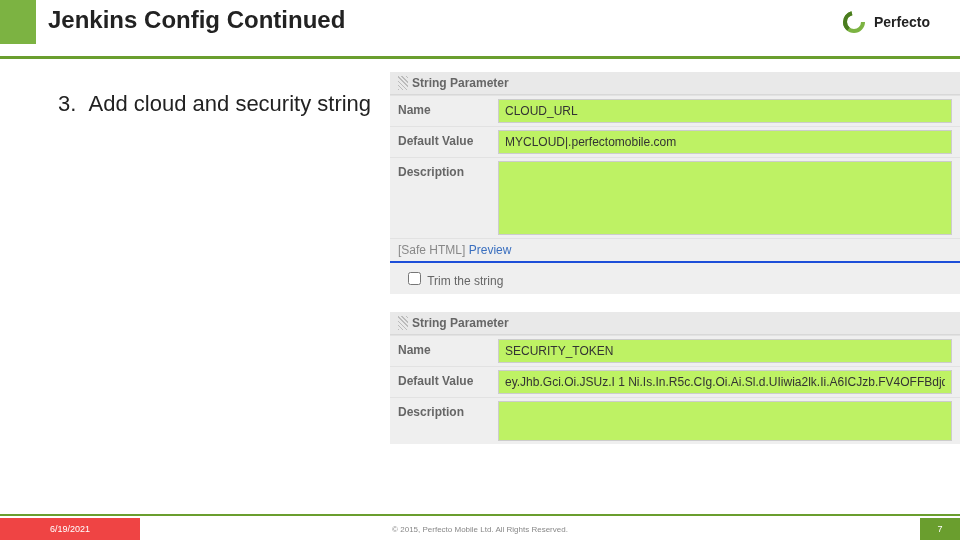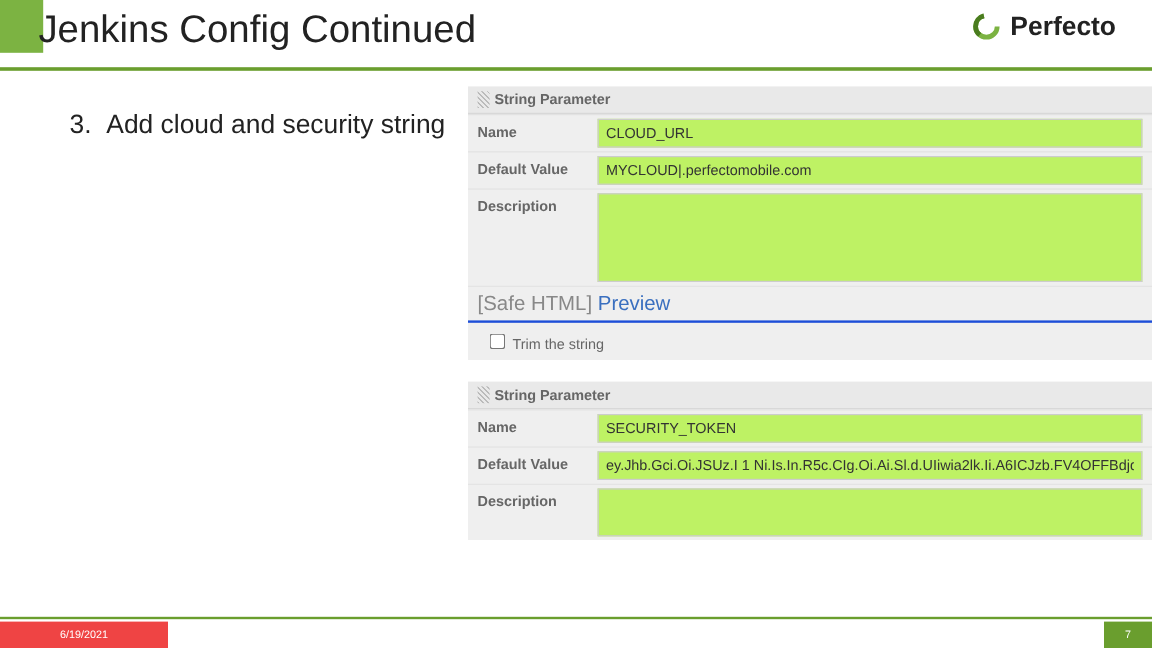--- a/index.html
+++ b/index.html
@@ -1,37 +1,37 @@
 <!DOCTYPE html>
 <html><head>
 <meta charset="utf-8">
 <style>
 html,body{margin:0;padding:0;width:960px;height:540px;font-family:Arial,Helvetica,sans-serif;background:#fff;overflow:hidden}
 .slide{width:960px;height:540px;position:relative}
 .header{height:60px;position:relative}
 .green-block{position:absolute;left:0;top:0;width:36px;height:44px;background:#7cb342}
-.title{position:absolute;left:32px;top:6px;font-size:32px;font-weight:400;color:#222}
+.title{position:absolute;left:48px;top:6px;font-size:24px;font-weight:700;color:#222}
 .logo{position:absolute;right:30px;top:8px;display:flex;align-items:center}
 .logo svg{margin-right:6px}
-.logo-text{font-size:22px;font-weight:700;color:#222}
+.logo-text{font-size:14px;font-weight:700;color:#222}
 .green-rule{position:absolute;left:0;top:56px;width:960px;height:3px;background:#6a9e2e}
 .body{position:absolute;left:0;top:72px;width:960px;height:420px;display:flex}
 .leftcol{width:390px;padding-left:58px;padding-top:18px;box-sizing:border-box}
 .leftcol .step{font-size:22px;color:#222;line-height:1.25}
 .rightcol{position:absolute;left:390px;top:0;width:570px}
 .formshot{width:570px;font-size:12px;color:#555}
 .section{background:#e9e9e9;display:flex;align-items:flex-end;padding:4px 8px;font-weight:700;color:#666;border-bottom:1px solid #d8d8d8}
 .draggrip{display:inline-block;width:10px;height:14px;margin-right:4px;background:repeating-linear-gradient(45deg,#bbb 0 1px,transparent 1px 3px)}
 .row{background:#efefef;display:flex;align-items:flex-start;padding:3px 8px;border-top:1px solid #e2e2e2}
 .row .lbl{width:100px;color:#666;font-weight:700;padding-top:4px}
 .row .field{flex:1}
 .row .field input,.row .field .textbox{width:100%;box-sizing:border-box;border:1px solid #ccc;background:#bef264;padding:4px 6px;font-size:12px;color:#333;font-family:inherit}
 .row .field .textbox.tall{height:74px}
 .row .field .textbox.med{height:40px}
-.safe-row{background:#efefef;padding:4px 8px;color:#888;border-top:1px solid #e2e2e2;font-size:17px}
+.safe-row{background:#efefef;padding:4px 8px;color:#888;border-top:1px solid #e2e2e2;font-size:12px}
 .safe-row a{color:#3a6fbf;text-decoration:none}
 .trim-row{background:#efefef;padding:6px 14px;border-top:2px solid #1d4ed8}
 .trim-row label{color:#666;font-size:12px}
 .gap{height:18px;background:transparent}
 .footer{position:absolute;left:0;bottom:0;width:960px;height:26px}
 .footer-line{position:absolute;left:0;bottom:24px;width:960px;height:2px;background:#6a9e2e}
 .date-bar{position:absolute;left:0;bottom:0;width:140px;height:22px;background:#ef4444;color:#fff;font-size:9px;display:flex;align-items:center;justify-content:center}
 .copyright{position:absolute;left:0;bottom:0;width:960px;height:22px;display:flex;align-items:center;justify-content:center;color:#888;font-size:8px}
 .page-bar{position:absolute;right:0;bottom:0;width:40px;height:22px;background:#6a9e2e;color:#fff;font-size:9px;display:flex;align-items:center;justify-content:center}
 </style>
@@ -111,16 +111,17 @@
             </div>
       </div>
 
     </div>
   </div>
 </div>
 
 <div class="footer">
   <div class="footer-line"></div>
   <div class="date-bar">6/19/2021</div>
+  <div class="copyright">© 2015, Perfecto Mobile Ltd. All Rights Reserved.</div>
   <div class="page-bar">7</div>
 </div>
 
 </div>
 
 </body></html>

